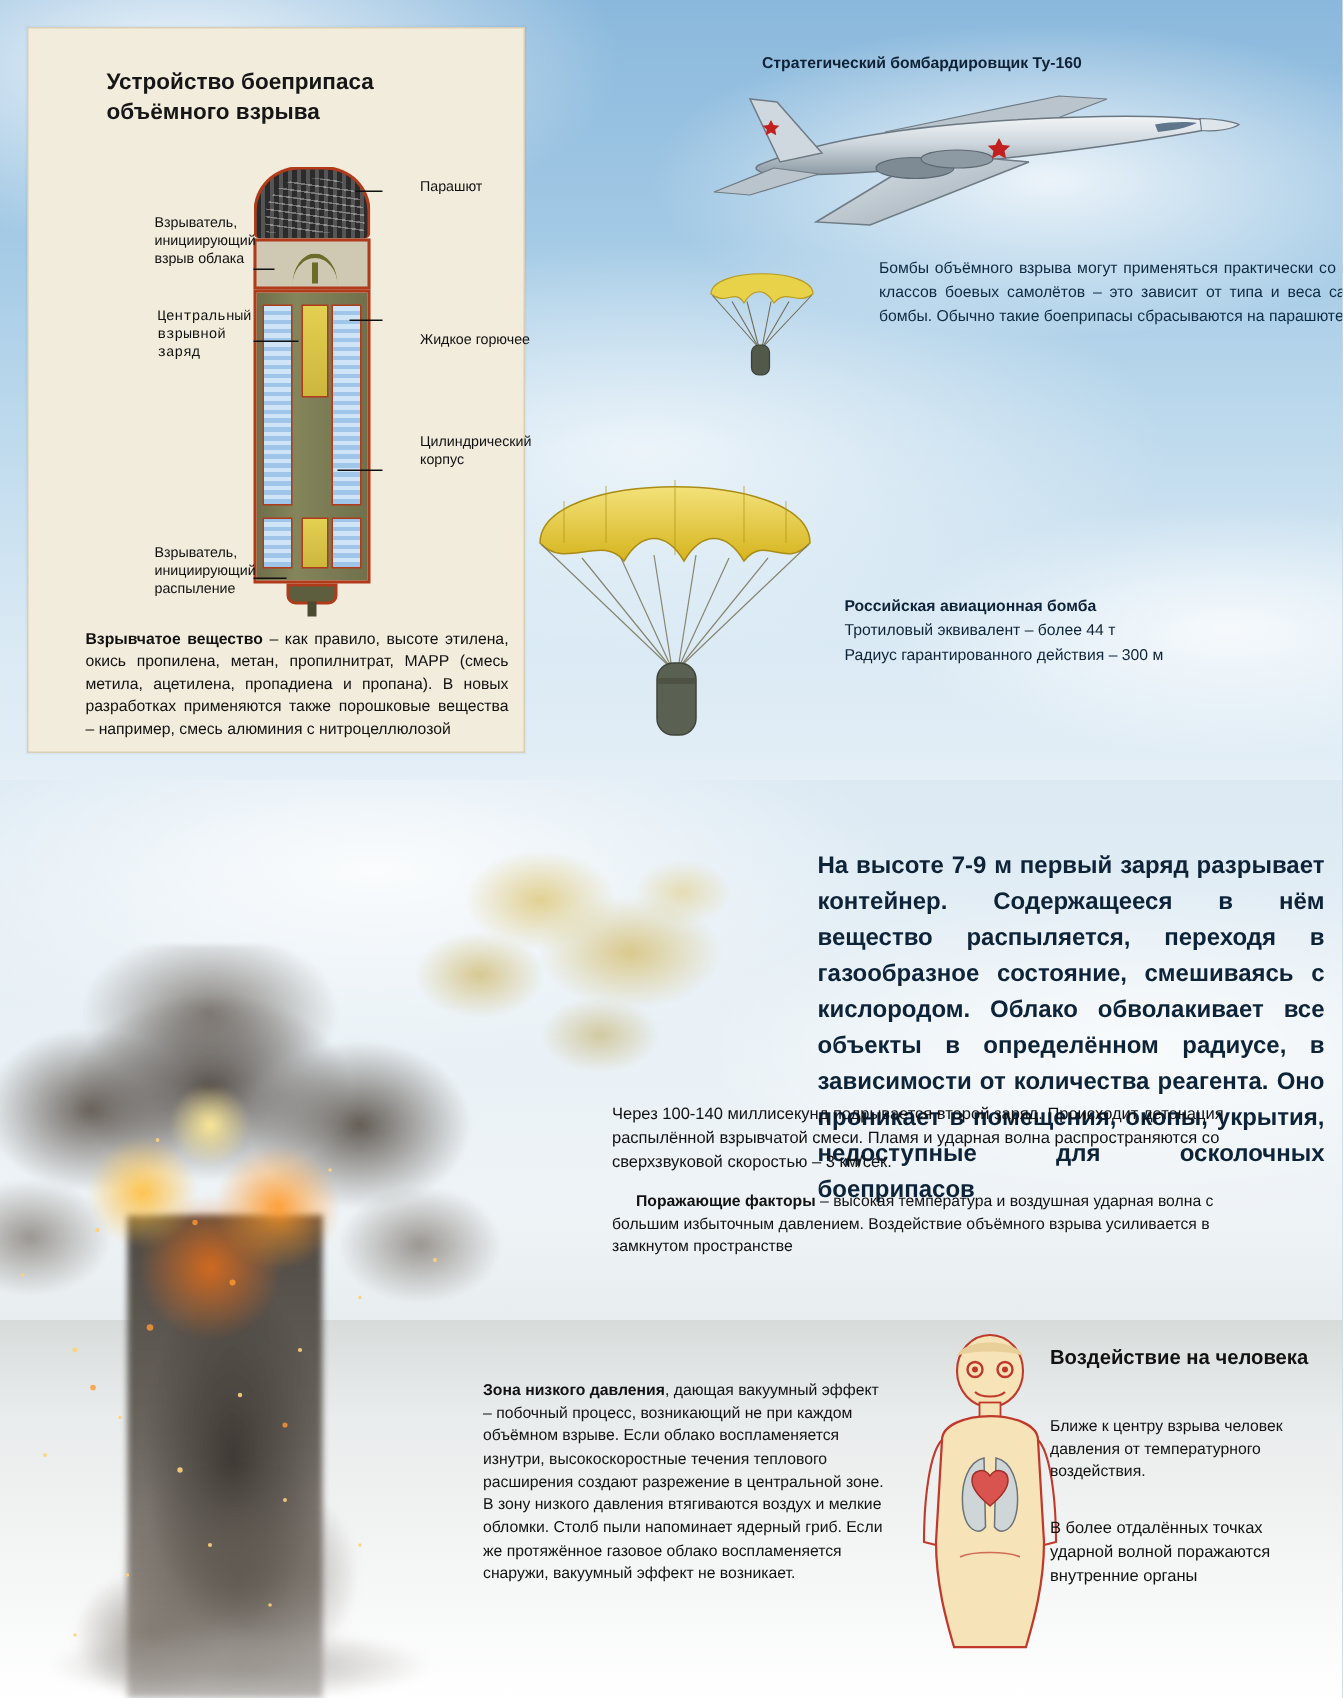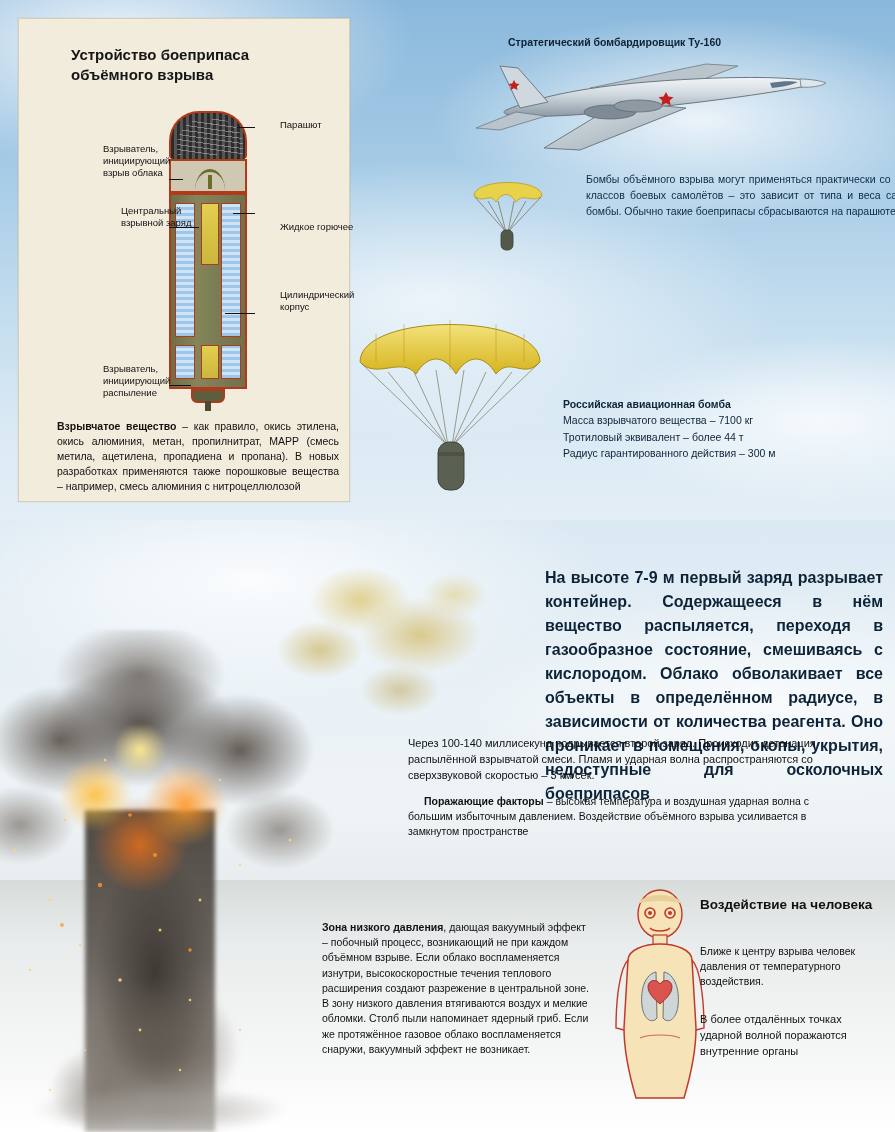--- a/index.html
+++ b/index.html
@@ -312,21 +312,20 @@
           <path d="M144,24 C144,56 144,62 144,62"></path>
           <path d="M172,34 C172,60 172,62 172,62"></path>
       </g>
       <rect x="86" y="142" width="26" height="48" rx="11" fill="#5a6052" stroke="#3f443a" stroke-width="1"></rect>
       <rect x="86" y="152" width="26" height="4" fill="#474d40" opacity="0.7"></rect>
     </svg>
   </div>
 
   <div class="t-rusbomb">
     <div class="hd">Российская авиационная бомба</div>
-    <div>Масса взрывчатого вещества – 7100 кг</div>
     <div>Тротиловый эквивалент – более 44 т</div>
     <div>Радиус гарантированного действия – 300 м</div>
   </div>
 
   <div class="gascloud"></div>
   <div class="t-cloud">На высоте 7-9 м первый заряд разрывает контейнер. Содержащееся в нём вещество распыляется, переходя в газообразное состояние, смешиваясь с кислородом. Облако обволакивает все объекты в определённом радиусе, в зависимости от количества реагента. Оно проникает в помещения, окопы, укрытия, недоступные для осколочных боеприпасов</div>
 
   <div class="explosion">
     <div class="ex-stem"></div>
     <div class="ex-stem2"></div>
@@ -423,30 +422,30 @@
       <div class="tail"></div>
       <div class="pin"></div>
     </div>
 
     <div class="lbl" style="left:237px;top:100px;width:90px;">Парашют</div>
     <div class="lead" style="left:218px;top:108px;width:18px;"></div>
 
     <div class="lbl" style="left:60px;top:124px;width:94px;">Взрыватель, инициирующий взрыв облака</div>
     <div class="lead" style="left:150px;top:160px;width:14px;"></div>
 
-    <div class="lbl" style="left:78px;top:186px;width:72px;">Центральный взрывной заряд</div>
+    <div class="lbl" style="left:62px;top:186px;width:72px;font-family:Liberation Mono, monospace;">Центральный взрывной заряд</div>
     <div class="lead" style="left:150px;top:208px;width:30px;"></div>
 
     <div class="lbl" style="left:237px;top:202px;width:96px;">Жидкое горючее</div>
     <div class="lead" style="left:214px;top:194px;width:22px;"></div>
 
     <div class="lbl" style="left:237px;top:270px;width:90px;">Цилиндрический корпус</div>
     <div class="lead" style="left:206px;top:294px;width:30px;"></div>
 
     <div class="lbl" style="left:60px;top:344px;width:92px;">Взрыватель, инициирующий распыление</div>
     <div class="lead" style="left:150px;top:366px;width:22px;"></div>
 
     <div class="panel-note">
-      <b>Взрывчатое вещество</b><span> – как правило, окись этилена, окись алюминия, метан, пропилнитрат, MAPP (смесь метила, ацетилена, пропадиена и пропана). В новых разработках применяются также порошковые вещества – например, смесь алюминия с нитроцеллюлозой</span>
+      <b>Взрывчатое вещество</b><span> – как правило, высоте этилена, окись пропилена, метан, пропилнитрат, MAPP (смесь метила, ацетилена, пропадиена и пропана). В новых разработках применяются также порошковые вещества – например, смесь алюминия с нитроцеллюлозой</span>
     </div>
   </div>
 
 </div>
 
 </body></html>

